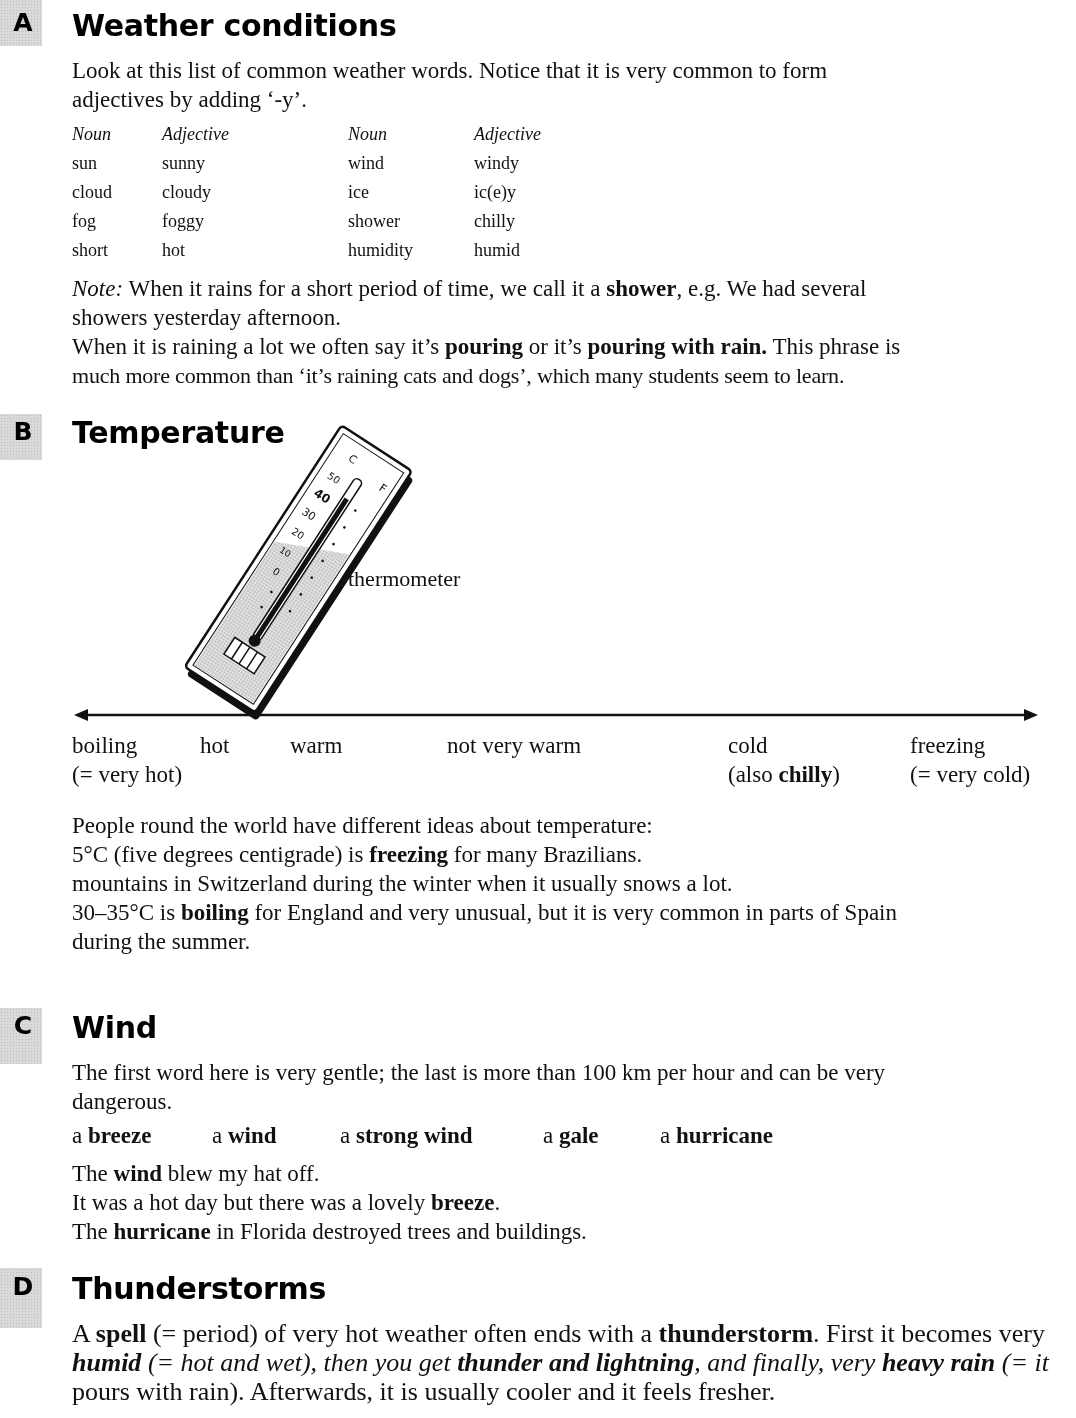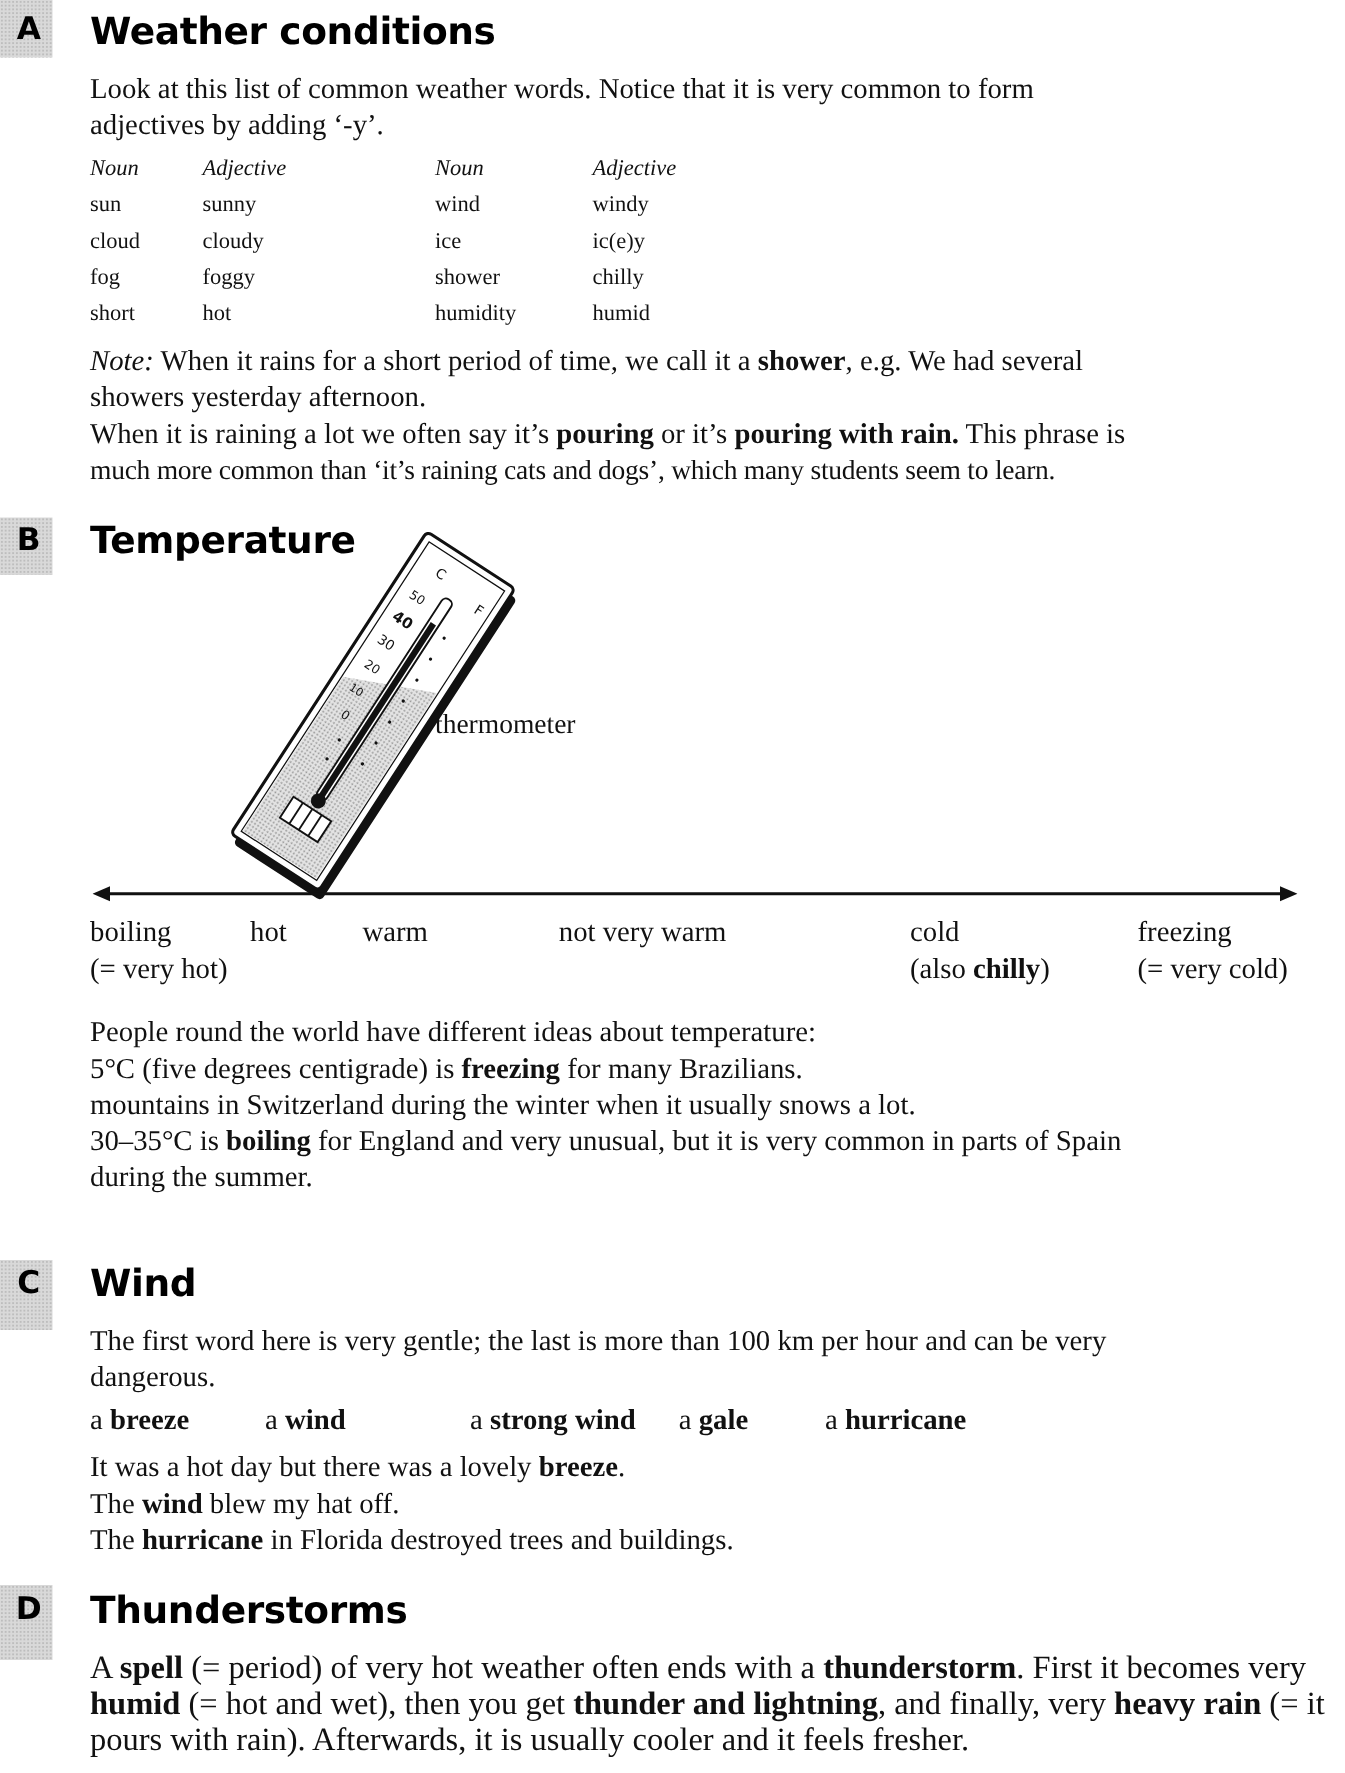--- a/index.html
+++ b/index.html
@@ -167,35 +167,35 @@
   <div class="heading" style="top:1010px;">Wind</div>
 
   <div class="para" style="top:1058px; width:990px;">
     <div>The first word here is very gentle; the last is more than 100 km per hour and can be very</div>
     <div>dangerous.</div>
   </div>
 
   <div>
     <div class="wind-word" style="left:72px;"><span>a </span><b>breeze</b></div>
     <div class="wind-word" style="left:212px;"><span>a </span><b>wind</b></div>
-    <div class="wind-word" style="left:340px;margin-left:36px;"><span>a </span><b>strong wind</b></div>
+    <div class="wind-word" style="left:340px;"><span>a </span><b>strong wind</b></div>
     <div class="wind-word" style="left:543px;"><span>a </span><b>gale</b></div>
     <div class="wind-word" style="left:660px;"><span>a </span><b>hurricane</b></div>
   </div>
 
   <div class="para" style="top:1159px; width:990px;">
+    <div><span>The </span><b>wind</b><span> blew my hat off.</span></div>
     <div><span>It was a hot day but there was a lovely </span><b>breeze</b><span>.</span></div>
-    <div><span>The </span><b>wind</b><span> blew my hat off.</span></div>
     <div><span>The </span><b>hurricane</b><span> in Florida destroyed trees and buildings.</span></div>
   </div>
 </div>
 
 <div>
   <div class="letter-box" style="top:1268px; height:60px;"></div>
   <div class="letter" style="top:1272px;">D</div>
   <div class="heading" style="top:1271px;">Thunderstorms</div>
 
   <div class="para" style="top:1319px; width:1000px; font-size:26px;">
     <div style="white-space:nowrap;"><span>A </span><b>spell</b><span> (= period) of very hot weather often ends with a </span><b>thunderstorm</b><span>. First it becomes very</span></div>
-    <div style="white-space:nowrap;"><b>humid</b><span> (= hot and wet), then you get </span><b>thunder and lightning</b><span>, and finally, very </span><b>heavy rain</b><span> (= it</span></div>
+    <div style="white-space:nowrap;font-style:italic;"><b>humid</b><span> (= hot and wet), then you get </span><b>thunder and lightning</b><span>, and finally, very </span><b>heavy rain</b><span> (= it</span></div>
     <div>pours with rain). Afterwards, it is usually cooler and it feels fresher.</div>
   </div>
 </div>
 
 </body></html>

